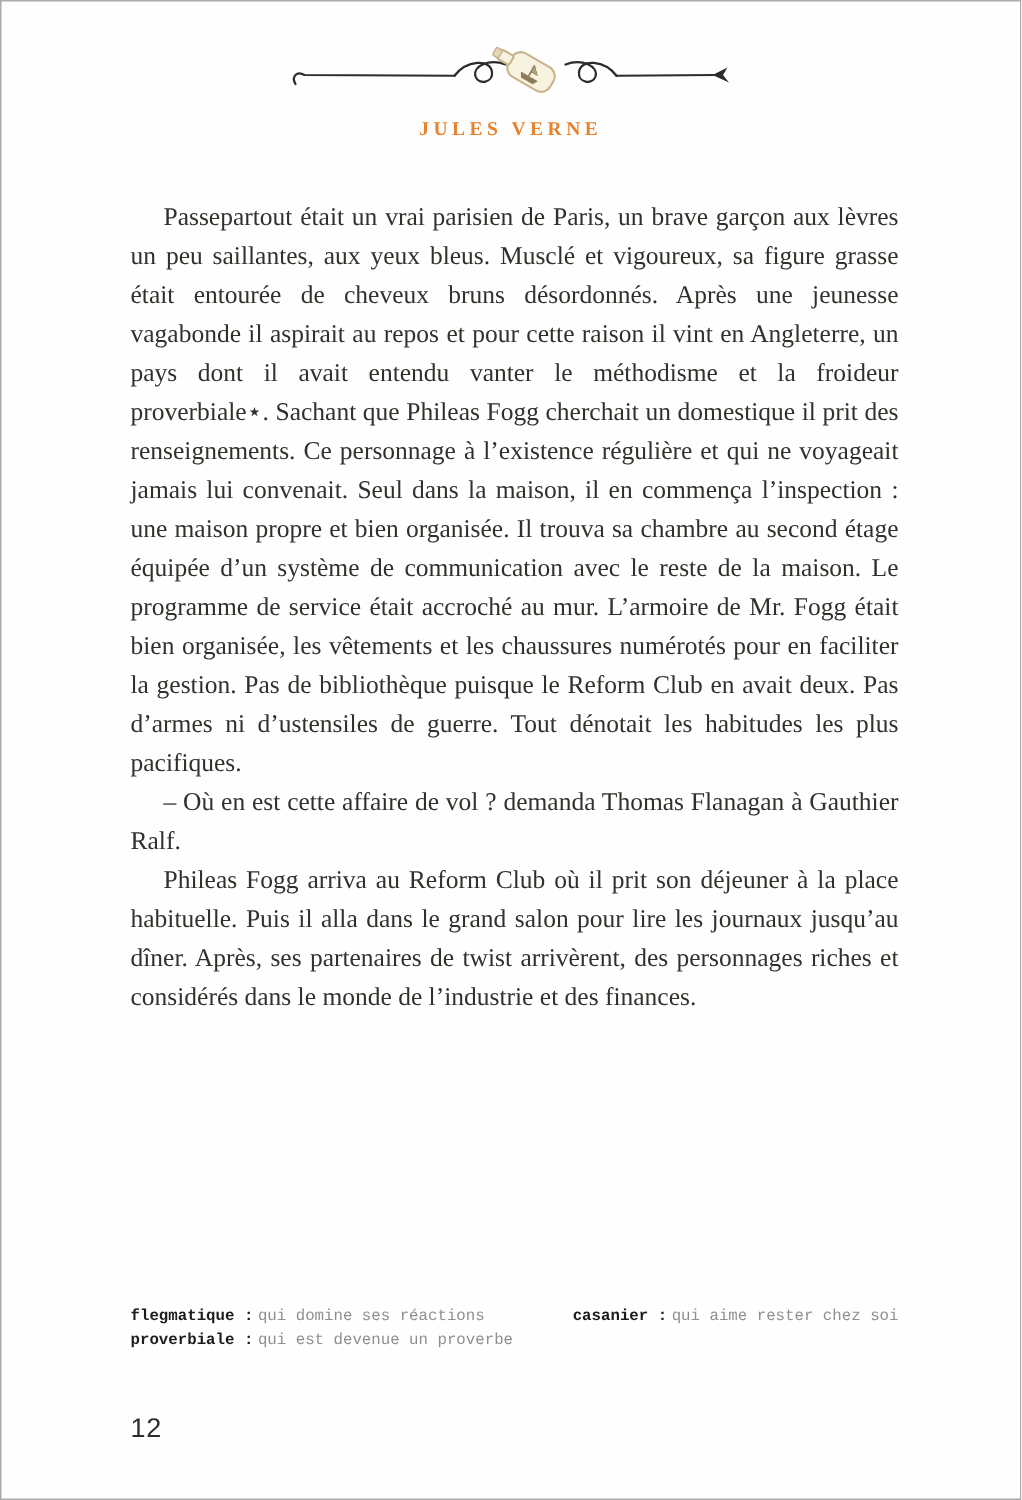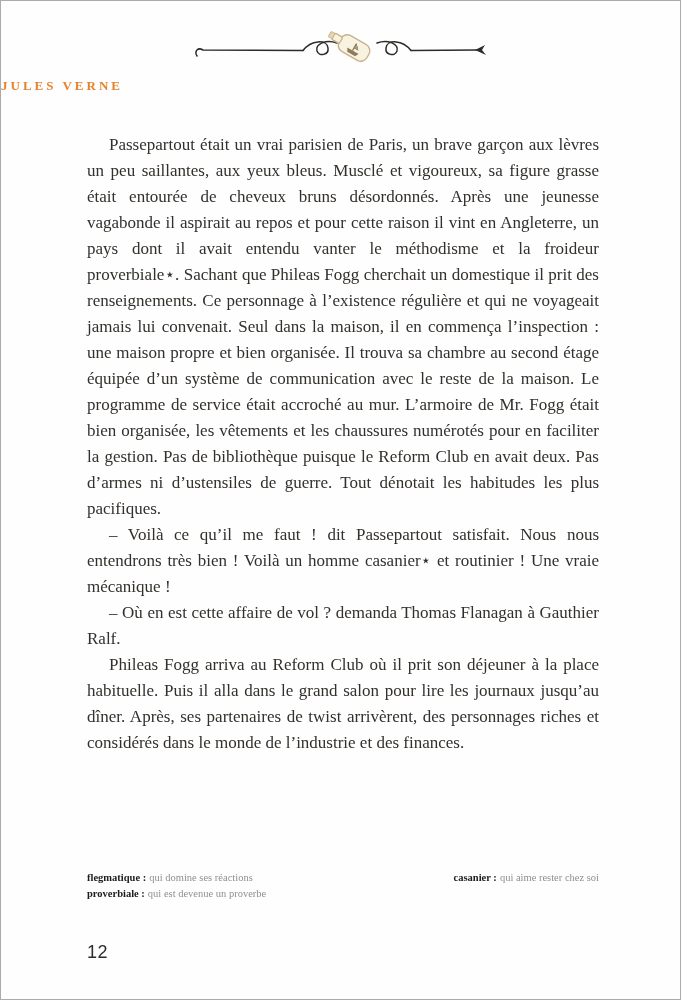--- a/index.html
+++ b/index.html
@@ -14,39 +14,39 @@
   }
 
   
   .ornament {
     position:absolute; top:28px; left:50%;
     transform:translateX(-50%);
     width:300px; height:44px;
   }
   .author {
     position:absolute; top:77px; left:0; width:100%;
-    text-align:left;
+    text-align:center;
     font-size:13px; font-weight:700;
     letter-spacing:3px;
   }
 
   
   .body-text {
     position:absolute; left:86px; top:131px; width:512px;
     font-size:17px; line-height:26px;
     text-align:justify;
   }
   .body-text p { margin:0; }
   .body-text p.indent { text-indent:22px; }
 
   
   .footnotes {
     position:absolute; left:86px; top:869px; width:512px;
     display:flex;
-    font-family:Liberation Serif, serif;
+    font-family:Liberation Mono, monospace;
     font-size:10.5px; line-height:16px;
   }
   .fn-col-left  { width:263px; }
   .fn-col-right { flex:1;text-align:right; }
   .fn-term { font-weight:700; color:#1c1c1c; margin-right:3px; }
   .fn-def  { color:#8f8f8f; }
 
   
   .page-number {
     position:absolute; left:86px; top:941px;
@@ -87,21 +87,20 @@
         <path d="M0,-5 L5,0 L0,0 Z" fill="#b3a macro"></path>
         <path d="M0,-5 L5,0 L0,0 Z" fill="#b3a179"></path>
       </g>
     </svg>
   </div>
 
   <div class="author" style="color:#e5832e;">JULES VERNE</div>
 
   <div class="body-text">
     <p class="indent">Passepartout était un vrai parisien de Paris, un brave garçon aux lèvres un peu saillantes, aux yeux bleus. Musclé et vigoureux, sa figure grasse était entourée de cheveux bruns désordonnés. Après une jeunesse vagabonde il aspirait au repos et pour cette raison il vint en Angleterre, un pays dont il avait entendu vanter le méthodisme et la froideur proverbiale⋆. Sachant que Phileas Fogg cherchait un domestique il prit des renseignements. Ce personnage à l’existence régulière et qui ne voyageait jamais lui convenait. Seul dans la maison, il en commença l’inspection : une maison propre et bien organisée. Il trouva sa chambre au second étage équipée d’un système de communication avec le reste de la maison. Le programme de service était accroché au mur. L’armoire de Mr. Fogg était bien organisée, les vêtements et les chaussures numérotés pour en faciliter la gestion. Pas de bibliothèque puisque le Reform Club en avait deux. Pas d’armes ni d’ustensiles de guerre. Tout dénotait les habitudes les plus pacifiques.</p>
-    <p class="indent">– Voilà ce qu’il me faut ! dit Passepartout satisfait. Nous nous entendrons très bien ! Voilà un homme casanier⋆ et routinier ! Une vraie mécanique !</p>
     <p class="indent">– Où en est cette affaire de vol ? demanda Thomas Flanagan à Gauthier Ralf.</p>
     <p class="indent">Phileas Fogg arriva au Reform Club où il prit son déjeuner à la place habituelle. Puis il alla dans le grand salon pour lire les journaux jusqu’au dîner. Après, ses partenaires de twist arrivèrent, des personnages riches et considérés dans le monde de l’industrie et des finances.</p>
   </div>
 
   <div class="footnotes">
     <div class="fn-col-left">
       <div class="fn-item">
         <span class="fn-term">flegmatique :</span><span class="fn-def">qui domine ses réactions</span>
       </div>
       <div class="fn-item">

